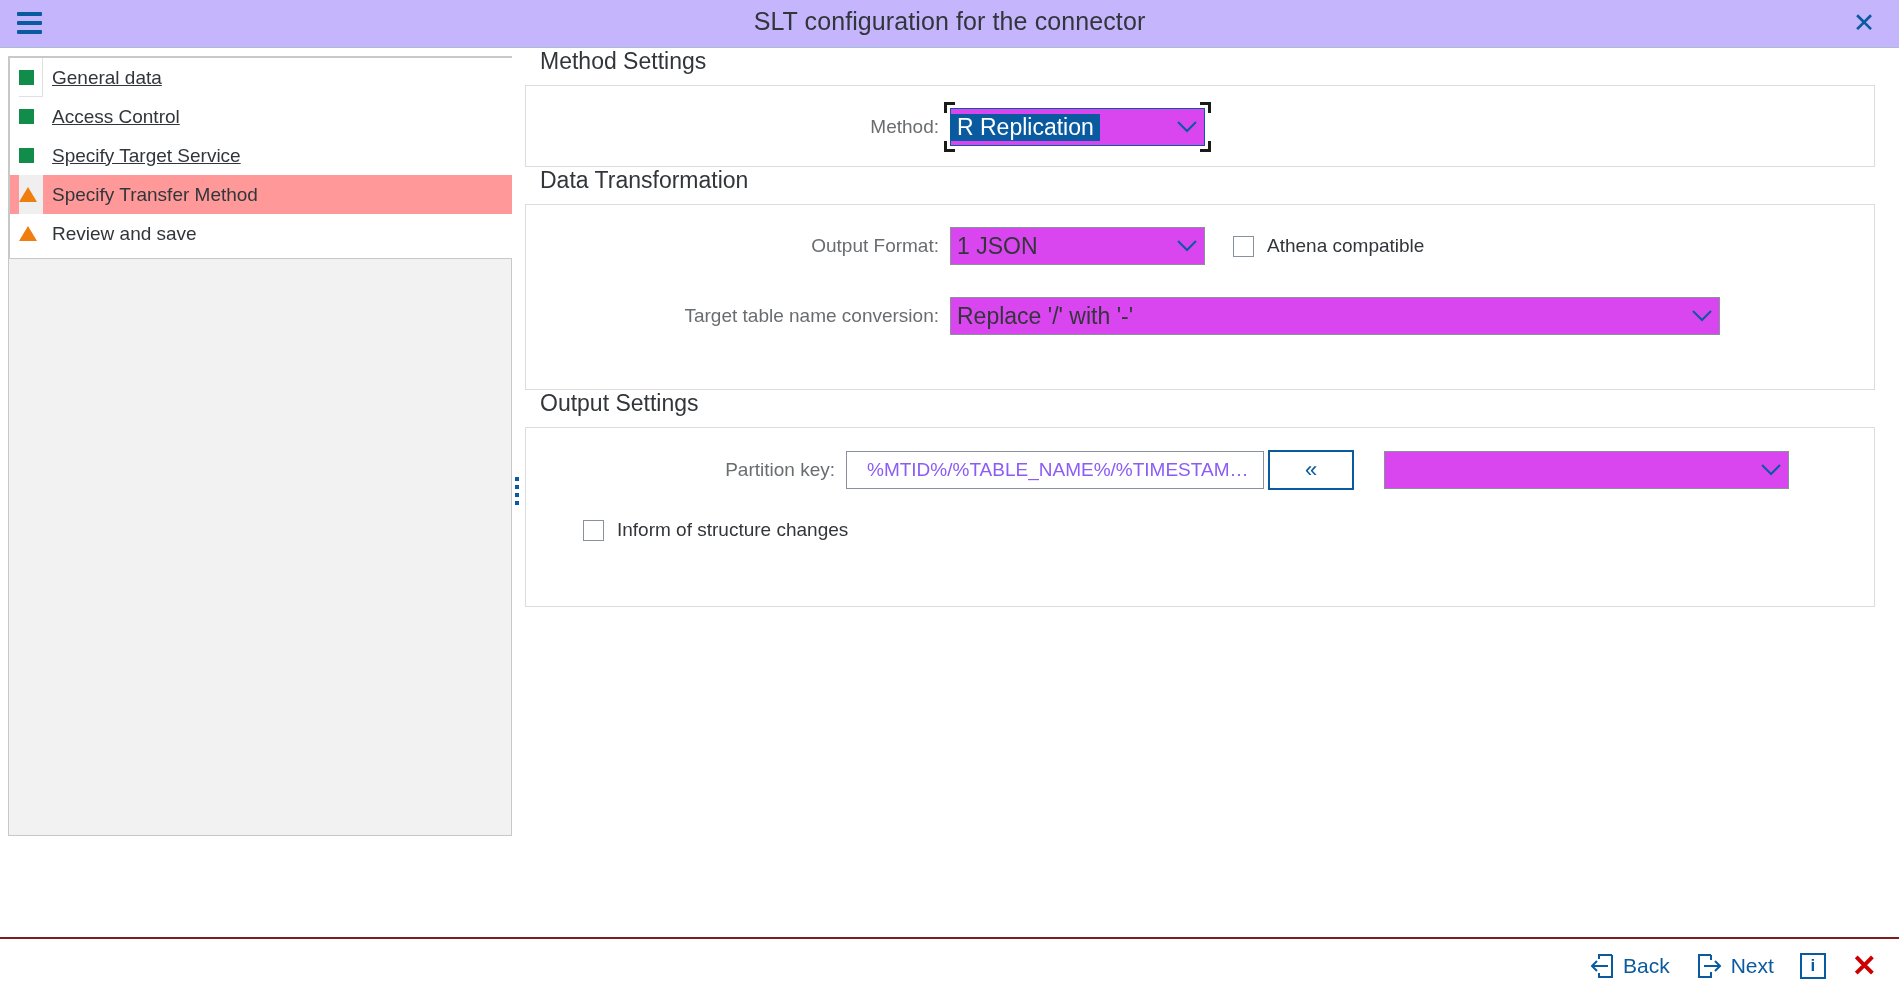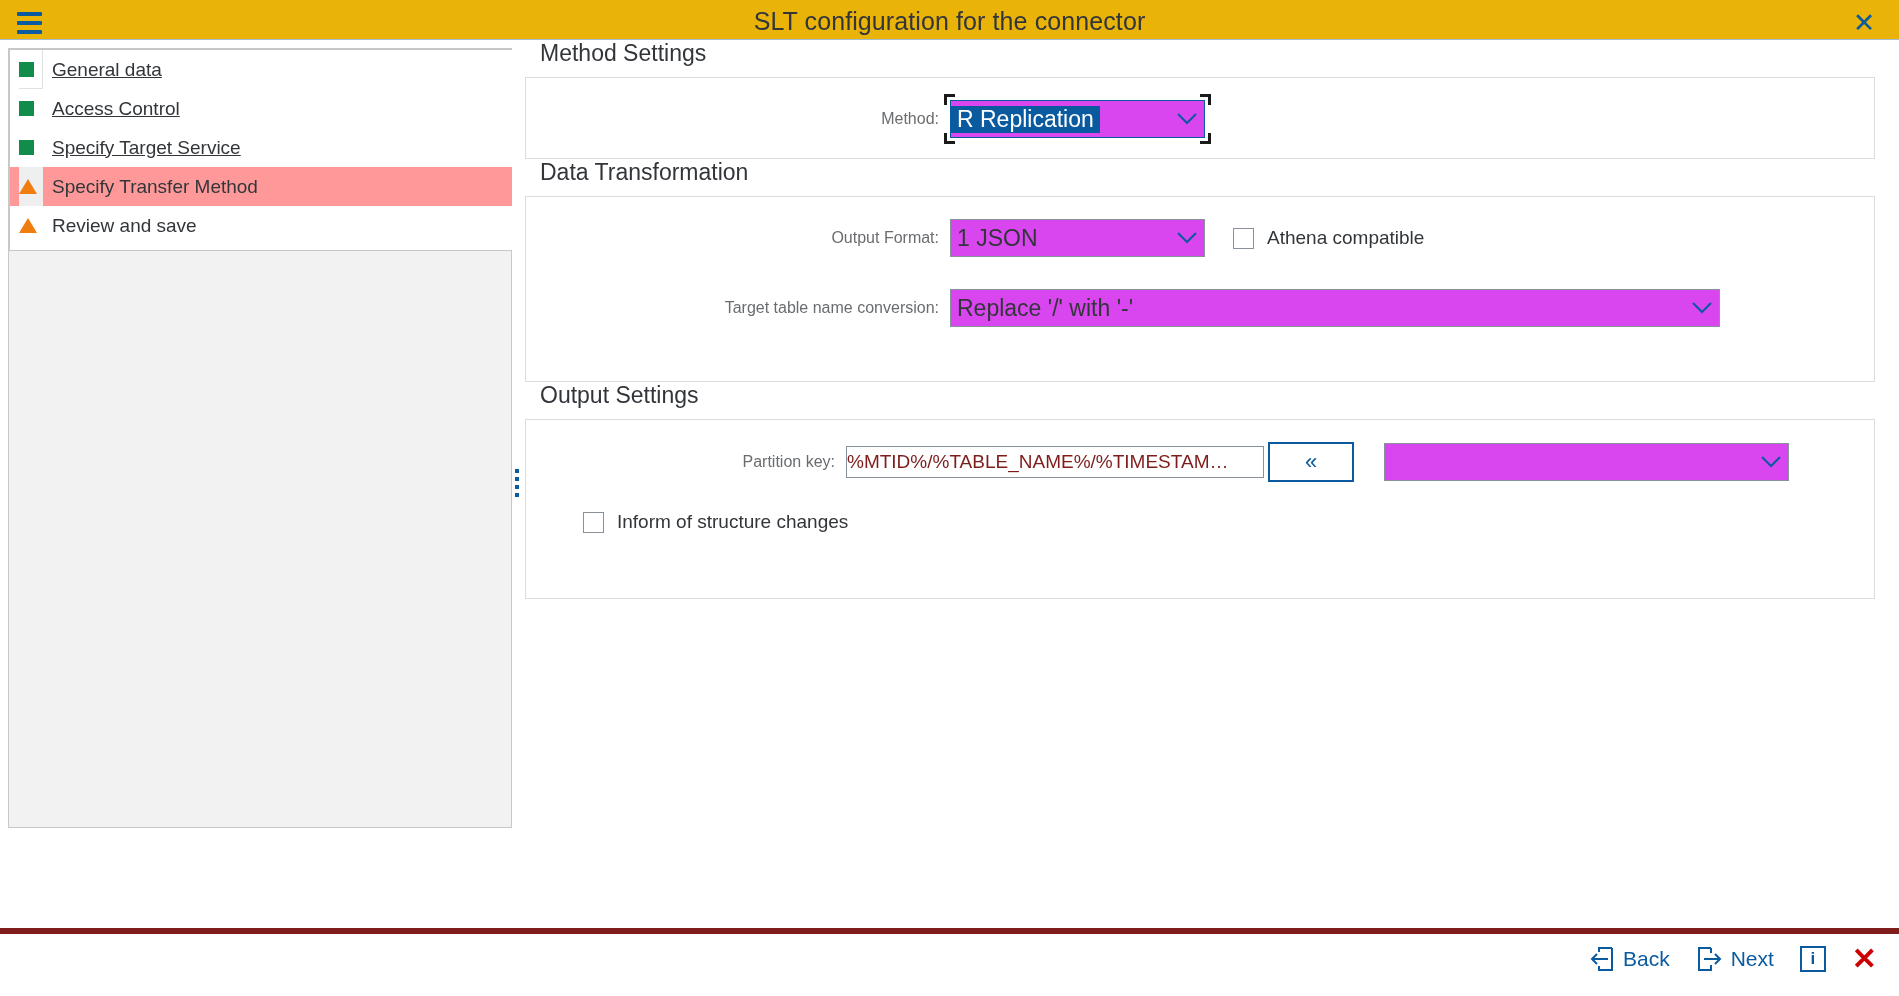--- a/index.html
+++ b/index.html
@@ -8,22 +8,22 @@
     width: 1899px; height: 996px;
     background: #ffffff;
     font-family: "Liberation Sans", sans-serif;
     color: #333333;
     overflow: hidden;
   }
 
   
   .titlebar {
     position: relative;
-    height: 40px;
-    background: #eab308;
+    height: 48px;
+    background: #c4b5fd;
     border-bottom: 1px solid #a8bcd0;
   }
   .hamburger {
     position: absolute; left: 17px; top: 12px;
     width: 25px; height: 22px;
     display: flex; flex-direction: column; justify-content: space-between;
     cursor: pointer;
   }
   .hamburger span { display: block; height: 4px; background: #0a5aa0; border-radius: 1px; }
   .window-title {
@@ -123,21 +123,21 @@
   .panel {
     border: 1px solid #dcdcdc;
     background: #ffffff;
   }
   .form-row {
     display: flex; align-items: center;
     min-height: 56px;
     padding: 10px 0;
   }
   .field-label {
-    font-size: 16px; color: #6a6d70;
+    font-size: 19px; color: #6a6d70;
     text-align: right;
     padding-right: 11px;
     white-space: nowrap;
   }
 
   
   .combo {
     position: relative;
     border: 1px solid #89919a;
     background: #d946ef;
@@ -172,43 +172,43 @@
     background: #ffffff;
     display: inline-block;
     cursor: pointer;
     flex: 0 0 auto;
   }
   .chk-label { font-size: 19px; color: #32363a; margin-left: 13px; }
 
   .textfield {
     border: 1px solid #89919a;
     background: #ffffff;
-    height: 32px;
+    height: 38px;
     display: flex; align-items: center;
-    padding: 0 0;
-    font-size: 19px; color: #7f1d1d;
+    padding: 0 20px;
+    font-size: 19px; color: #8b5cf6;
     white-space: nowrap; overflow: hidden;
   }
   .btn-chev {
     height: 40px; min-width: 86px;
     border: 2px solid #0a5aa0;
     background: #ffffff;
     color: #0a5aa0;
     font-size: 22px;
     display: flex; align-items: center; justify-content: center;
     cursor: pointer;
     margin-left: 4px;
   }
 
   
   .footer {
-    position: absolute; left: 0; right: 0; bottom: 12px;
+    position: absolute; left: 0; right: 0; bottom: 3px;
     height: 56px;
     background: #ffffff;
-    border-top: 6px solid #7f1d1d;
+    border-top: 2px solid #7f1d1d;
     display: flex; align-items: center; justify-content: flex-end;
     padding-right: 22px;
     gap: 26px;
   }
   .footer-btn {
     display: flex; align-items: center; gap: 9px;
     color: #0a5aa0; font-size: 21px; cursor: pointer;
   }
   .footer-icon { display: flex; align-items: center; }
   .info-box {

